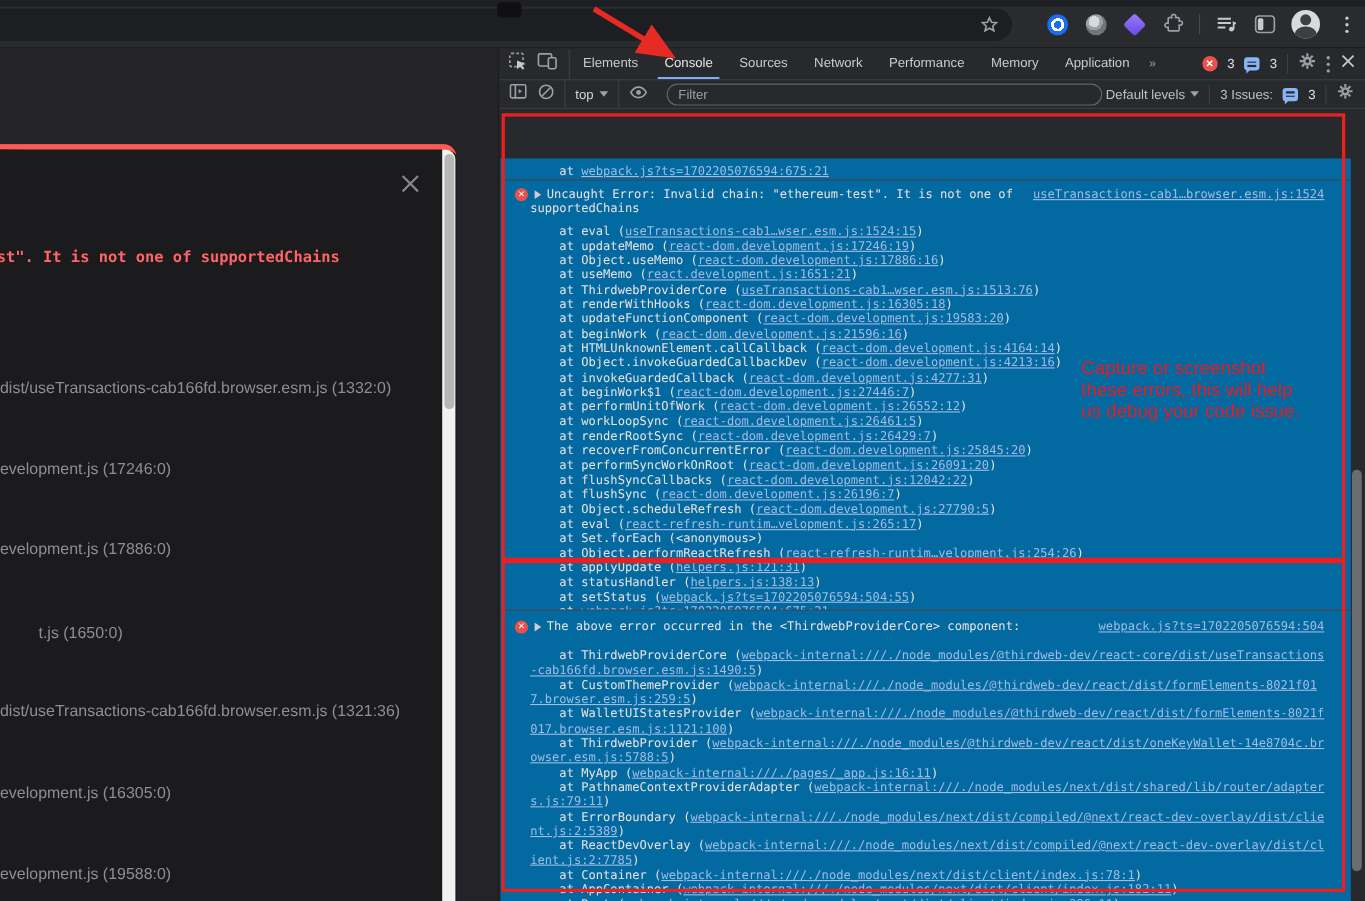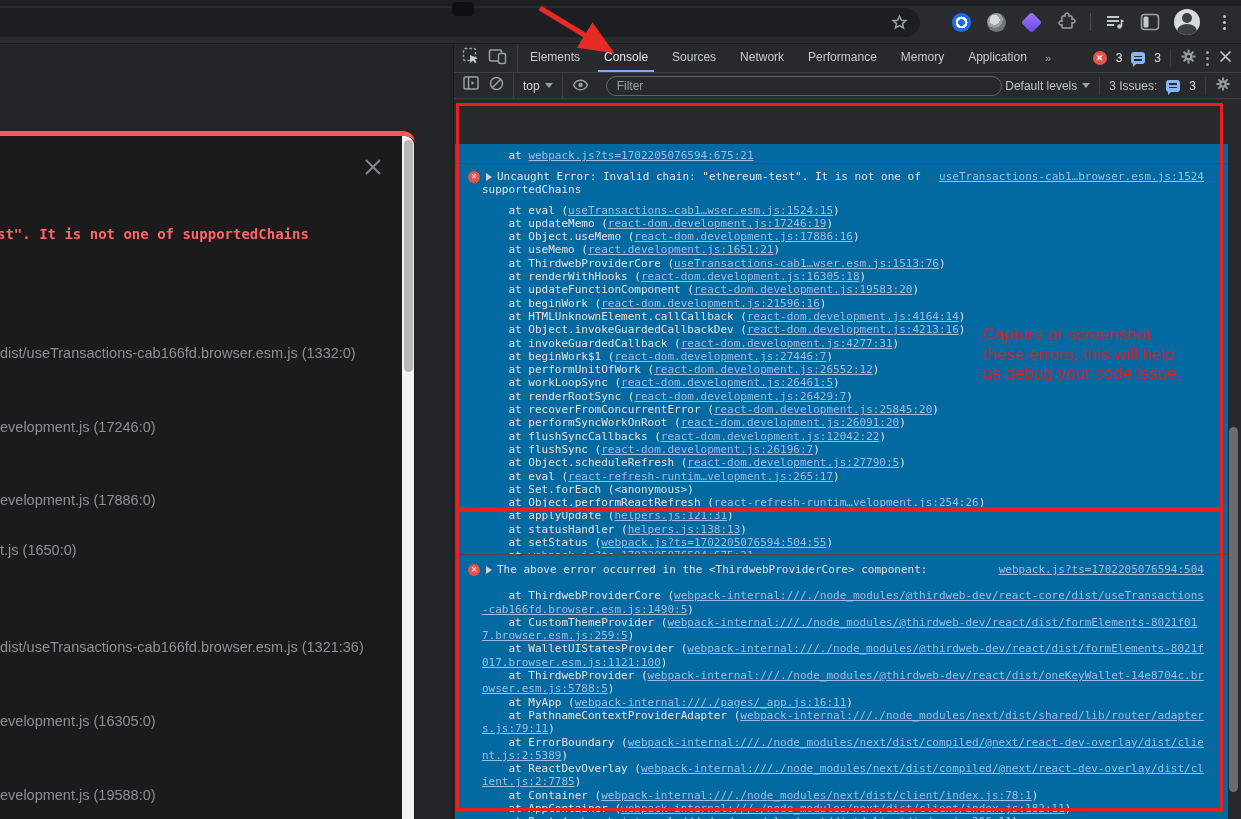--- a/index.html
+++ b/index.html
@@ -57,21 +57,21 @@
               display:flex; align-items:center; justify-content:center; font-weight:bold; }
   .badge-count{ font-size:12px; color:#dfe1e5; }
   .bubble{ width:14px; height:12px; border-radius:3px; background:#8ab4f8; position:relative; }
   .bubble::after{ content:""; position:absolute; left:2px; bottom:-3px; border-left:4px solid #8ab4f8;
                   border-bottom:4px solid transparent; }
   .bubble i{ position:absolute; left:3px; right:3px; height:1.5px; background:#28292c; display:block; }
   .bubble i:nth-child(1){ top:3.5px; } .bubble i:nth-child(2){ top:7px; }
 
   .dt-toolbar{ position:absolute; left:0; top:28px; width:100%; height:27px; display:flex; align-items:center;
                border-top:1px solid #3c4043; border-bottom:1px solid #3c4043; background:#28292c; }
-  .tb-group{ display:flex; gap:10px; padding:0 9px; }
+  .tb-group{ display:flex; align-items:center; gap:10px; padding:0 9px; }
   .caret{ width:0; height:0; border-left:4px solid transparent; border-right:4px solid transparent;
           border-top:5px solid #9aa0a6; display:inline-block; margin-left:5px; }
   .tb-label{ font-size:12px; color:#d2d4d7; display:flex; align-items:center; }
   .filter{ margin-left:8px; width:396px; height:20px; border:1px solid #606367; border-radius:11px; background:transparent;
            color:#e8eaed; font-size:12px; padding:0 10px; outline:none; font-family:"Liberation Sans",sans-serif; }
   .filter::placeholder{ color:#9aa0a6; }
   .tb-right{ margin-left:auto; display:flex; align-items:center; gap:9px; padding-right:10px; }
   .muted{ color:#bdc1c6; font-size:12px; }
 
   
@@ -157,21 +157,21 @@
       <div class="dlg-close">
         <svg width="26" height="26" viewBox="0 0 26 26">
             <path d="M6 6 20 20 M20 6 6 20" stroke="#85868a" stroke-width="2" fill="none"></path>
           </svg>
       </div>
       <div class="dlg-errtext">st". It is not one of supportedChains</div>
       <div id="frames">
           <div class="frame" style="top: 209px;">dist/useTransactions-cab166fd.browser.esm.js (1332:0)</div>
           <div class="frame" style="top: 283px;">evelopment.js (17246:0)</div>
           <div class="frame" style="top: 356px;">evelopment.js (17886:0)</div>
-          <div class="frame" style="top: 406px;">t.js (1650:0)</div>
+          <div class="frame" style="top: 432px; margin-left: 35px;">t.js (1650:0)</div>
           <div class="frame" style="top: 503px;">dist/useTransactions-cab166fd.browser.esm.js (1321:36)</div>
           <div class="frame" style="top: 577px;">evelopment.js (16305:0)</div>
           <div class="frame" style="top: 651px;">evelopment.js (19588:0)</div>
         </div>
       <div class="dlg-scroll">
         <div class="dlg-thumb"></div>
       </div>
     </div>
   </div>
 

